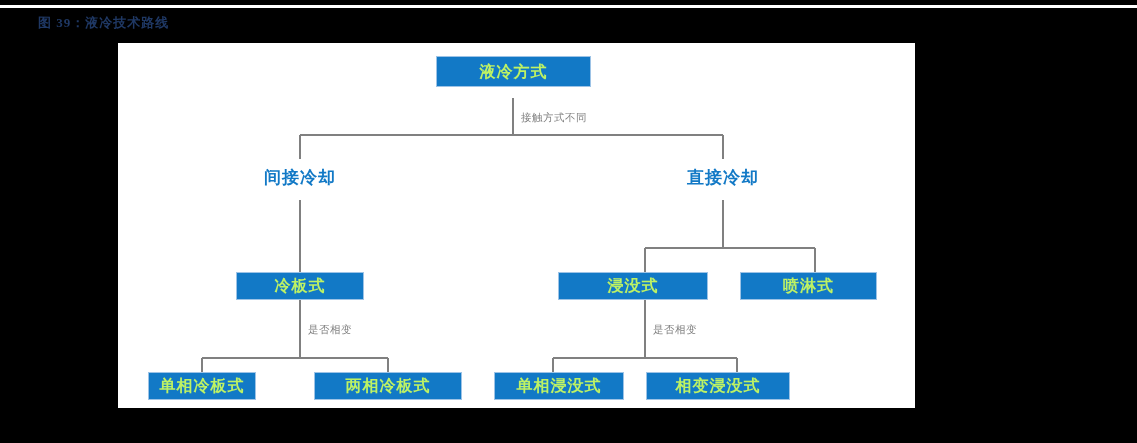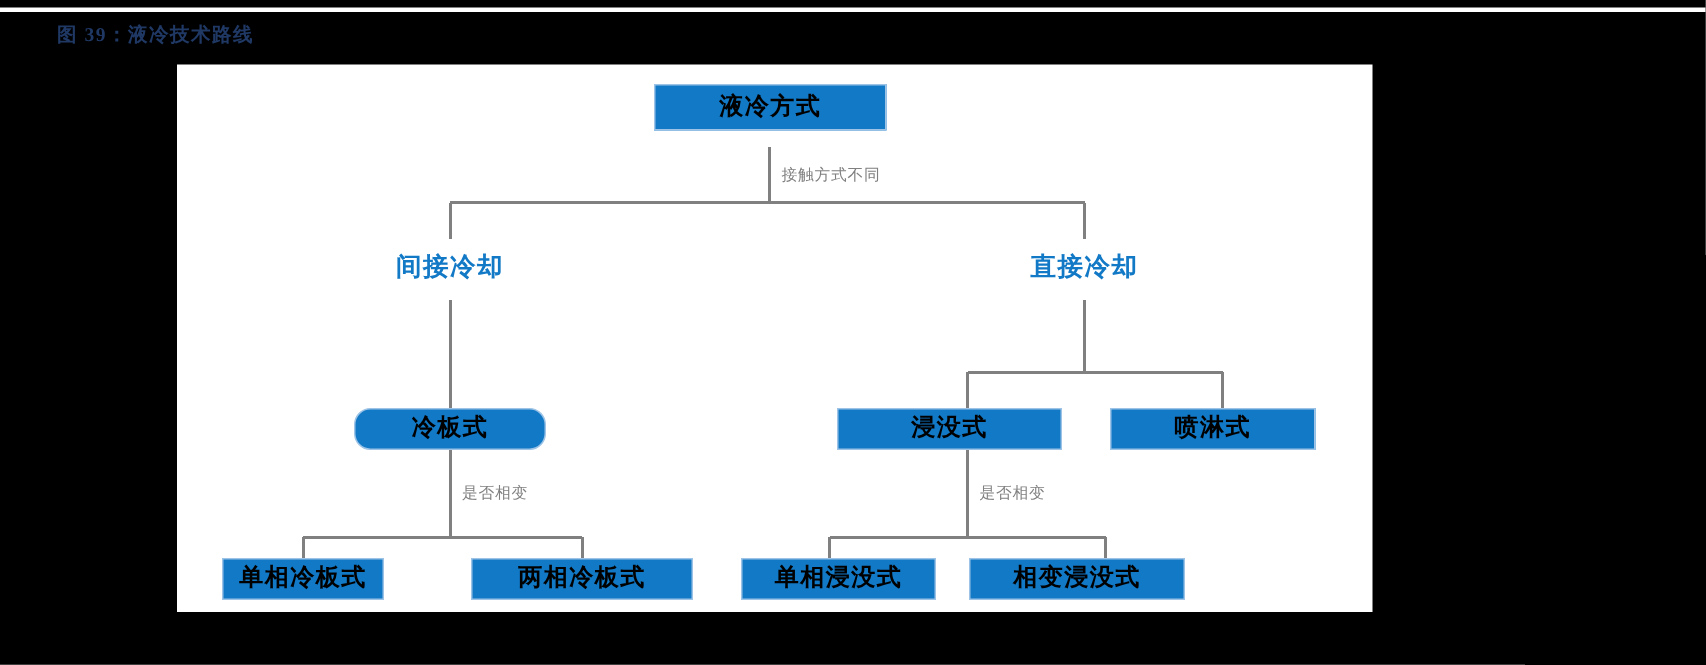--- a/index.html
+++ b/index.html
@@ -59,21 +59,21 @@
     height: 365px;
   }
 
   
   .node {
     position: absolute;
     box-sizing: border-box;
     display: flex;
     align-items: center;
     justify-content: center;
-    color: #000000;
+    color: #bef264;
     font-weight: bold;
     font-size: 16px;
     letter-spacing: 1px;
     background: #1279c6;
     border: 1px solid #9dc3e6;
     white-space: nowrap;
     line-height: 1;
   }
   .node.plain {
     background: transparent;
@@ -131,21 +131,21 @@
   </svg>
 
   <div class="node" style="left:318px; top:13px; width:155px; height:31px;">液冷方式</div>
 
   <div class="edge-label" style="left:403px; top:69px;">接触方式不同</div>
 
   <div class="node plain" style="left:560px; top:122px; width:90px; height:24px;">直接冷却</div>
 
   <div class="node plain" style="left:137px; top:122px; width:90px; height:24px;">间接冷却</div>
 
-  <div class="node" style="left:118px; top:229px; width:128px; height:28px;border-radius:11px;">冷板式</div>
+  <div class="node" style="left:118px; top:229px; width:128px; height:28px;">冷板式</div>
 
   <div class="node" style="left:440px; top:229px; width:150px; height:28px;">浸没式</div>
 
   <div class="node" style="left:622px; top:229px; width:137px; height:28px;">喷淋式</div>
 
   <div class="edge-label" style="left:190px; top:281px;">是否相变</div>
 
   <div class="edge-label" style="left:535px; top:281px;">是否相变</div>
 
   <div class="node" style="left:30px; top:329px; width:108px; height:28px;">单相冷板式</div>

